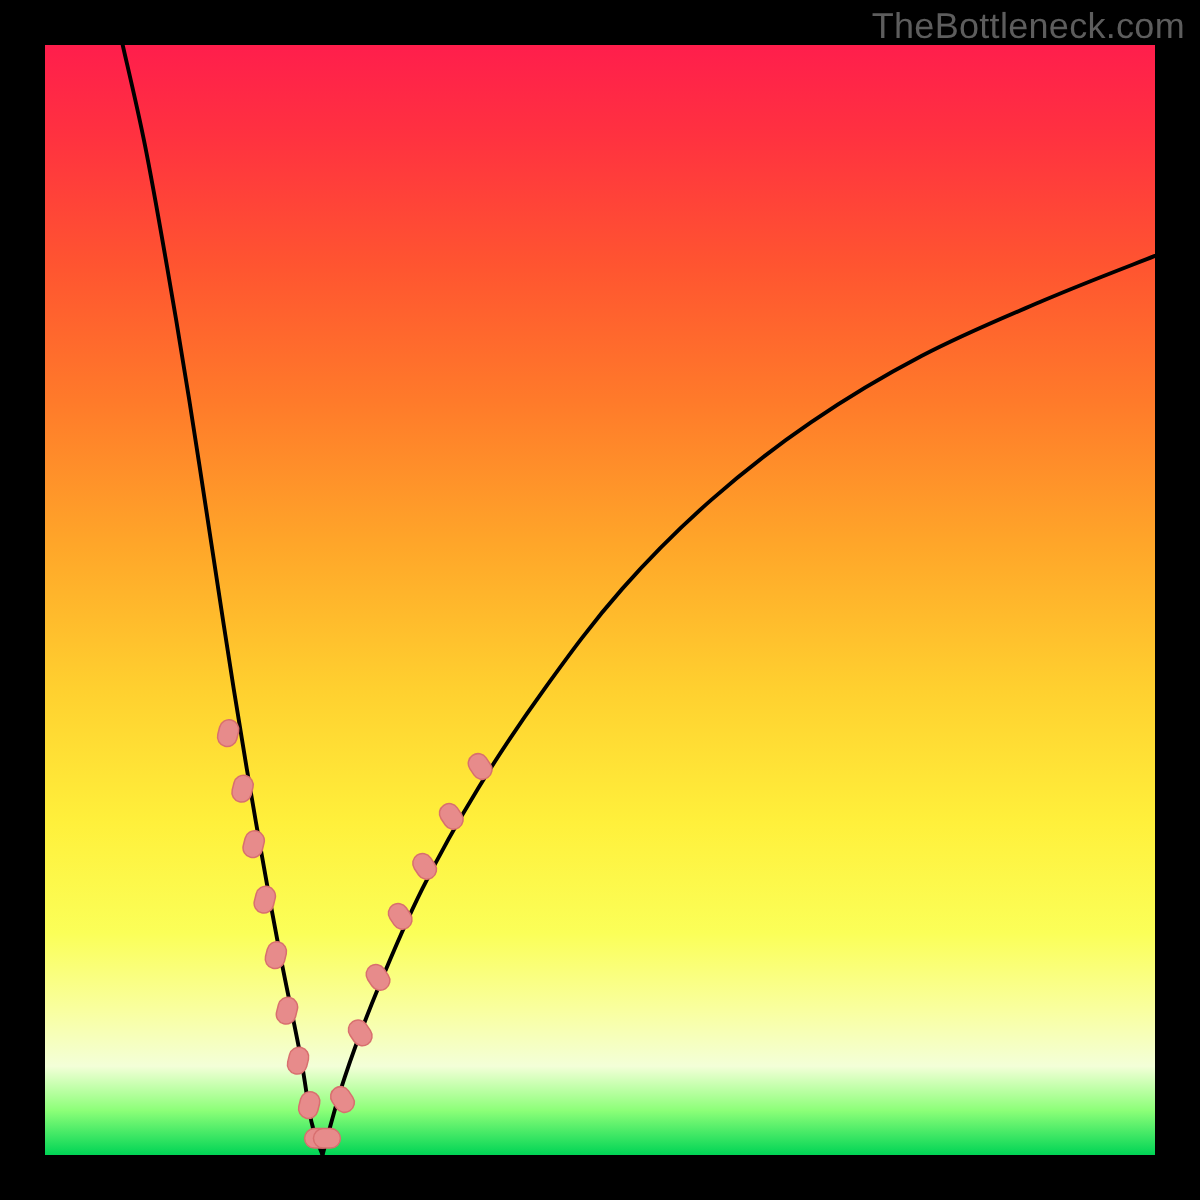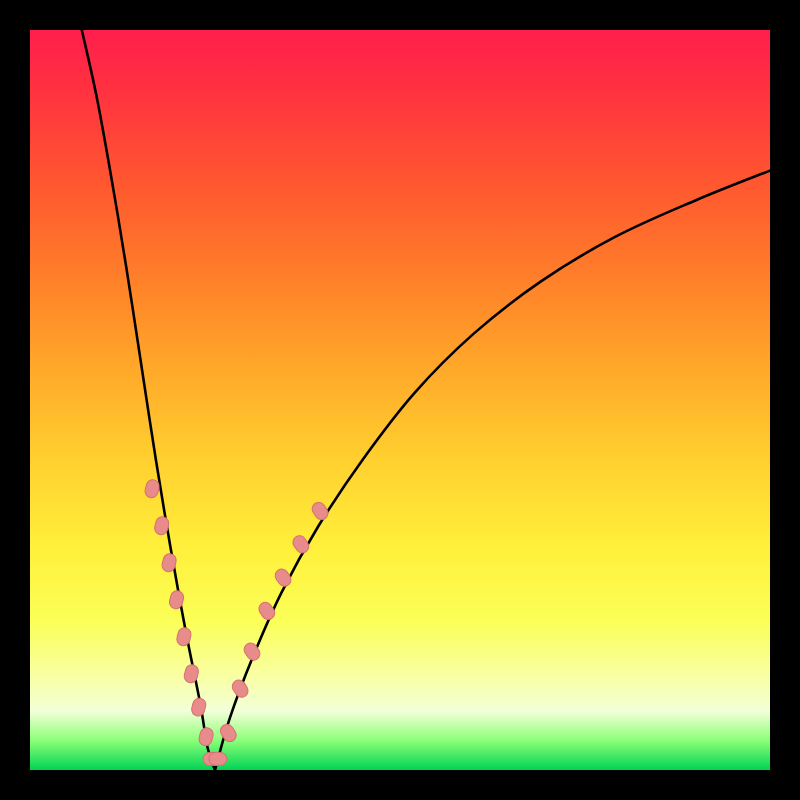--- a/index.html
+++ b/index.html
@@ -57,20 +57,21 @@
     font-size: 24px;
     letter-spacing: 0.2px;
     user-select: none;
   }
 </style>
 </head>
 <body>
 
 <div class="frame">
 
+  <div class="watermark">TheBottleneck.com</div>
 
   <div class="plot">
     <svg viewBox="0 0 740 740">
       <g id="curve-layer">
           <path d="M 51.800000000000004 0 C 54.464 11.988000000000003, 61.27199999999999 39.96000000000002, 66.6 66.60000000000002 C 71.928 93.24000000000002, 76.072 117.36400000000002, 81.4 148 C 86.72800000000001 178.636, 90.872 203.49999999999997, 96.2 236.79999999999995 C 101.528 270.09999999999997, 105.672 298.36799999999994, 111 332.99999999999994 C 116.328 367.63199999999995, 120.47200000000001 395.9, 125.80000000000001 429.2 C 131.12800000000001 462.5, 135.272 487.36400000000003, 140.6 518 C 145.928 548.636, 150.072 571.428, 155.4 599.4 C 160.728 627.372, 166.204 652.088, 170.20000000000002 673.4 C 174.19600000000003 694.712, 174.936 705.8119999999999, 177.6 717.8 C 180.26399999999998 729.788, 183.668 736.004, 185 740" fill="none" stroke="#000000" stroke-width="2.6" stroke-linecap="round"></path>
           <path d="M 185 740 C 187.66400000000002 730.676, 193.14000000000001 708.1800000000001, 199.8 688.2 C 206.46 668.22, 212.676 651.644, 222 629 C 231.324 606.356, 239.61200000000002 586.376, 251.60000000000002 562.4 C 263.588 538.424, 273.94800000000004 519.776, 288.6 495.79999999999995 C 303.252 471.82399999999996, 315.684 453.176, 333 429.2 C 350.316 405.224, 364.82 385.24399999999997, 384.8 362.59999999999997 C 404.78000000000003 339.95599999999996, 421.356 323.38000000000005, 444 303.40000000000003 C 466.644 283.42, 485.292 268.91599999999994, 510.59999999999997 251.59999999999997 C 535.908 234.28399999999996, 556.628 221.85200000000006, 584.6 207.20000000000005 C 612.572 192.54800000000003, 638.028 182.18799999999996, 666 170.19999999999993 C 693.972 158.2119999999999, 726.68 145.9279999999999, 740 140.5999999999999" fill="none" stroke="#000000" stroke-width="2.6" stroke-linecap="round"></path>
         </g>
       <g id="marker-layer">
           <g transform="translate(122.10000000000001 458.8) rotate(-76)">
             <rect x="-9" y="-6.5" width="18" height="13" rx="6.5" fill="#e78b8b" stroke="#d86f6f" stroke-width="1"></rect>

